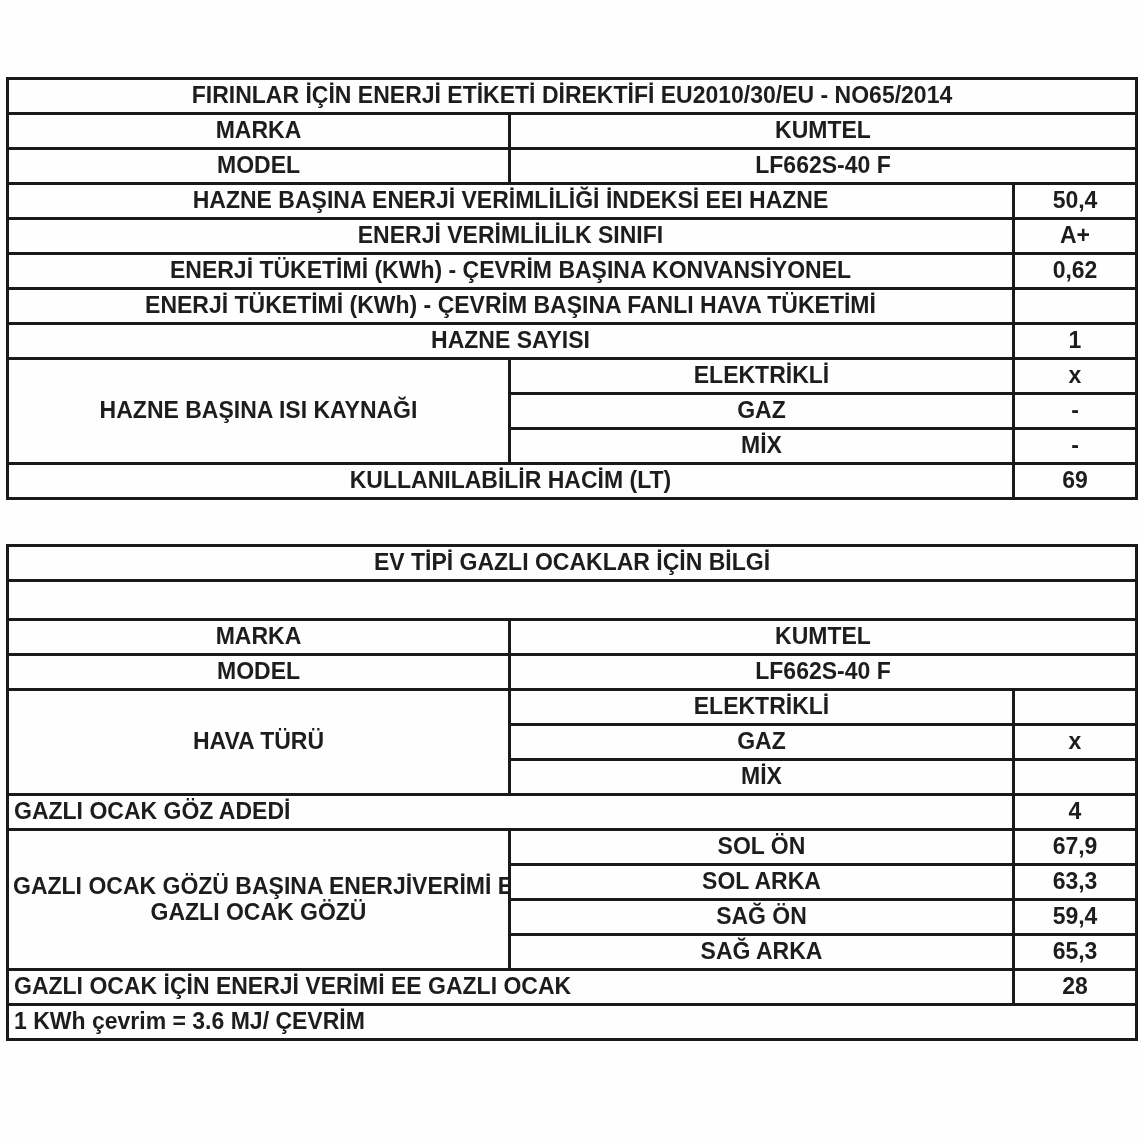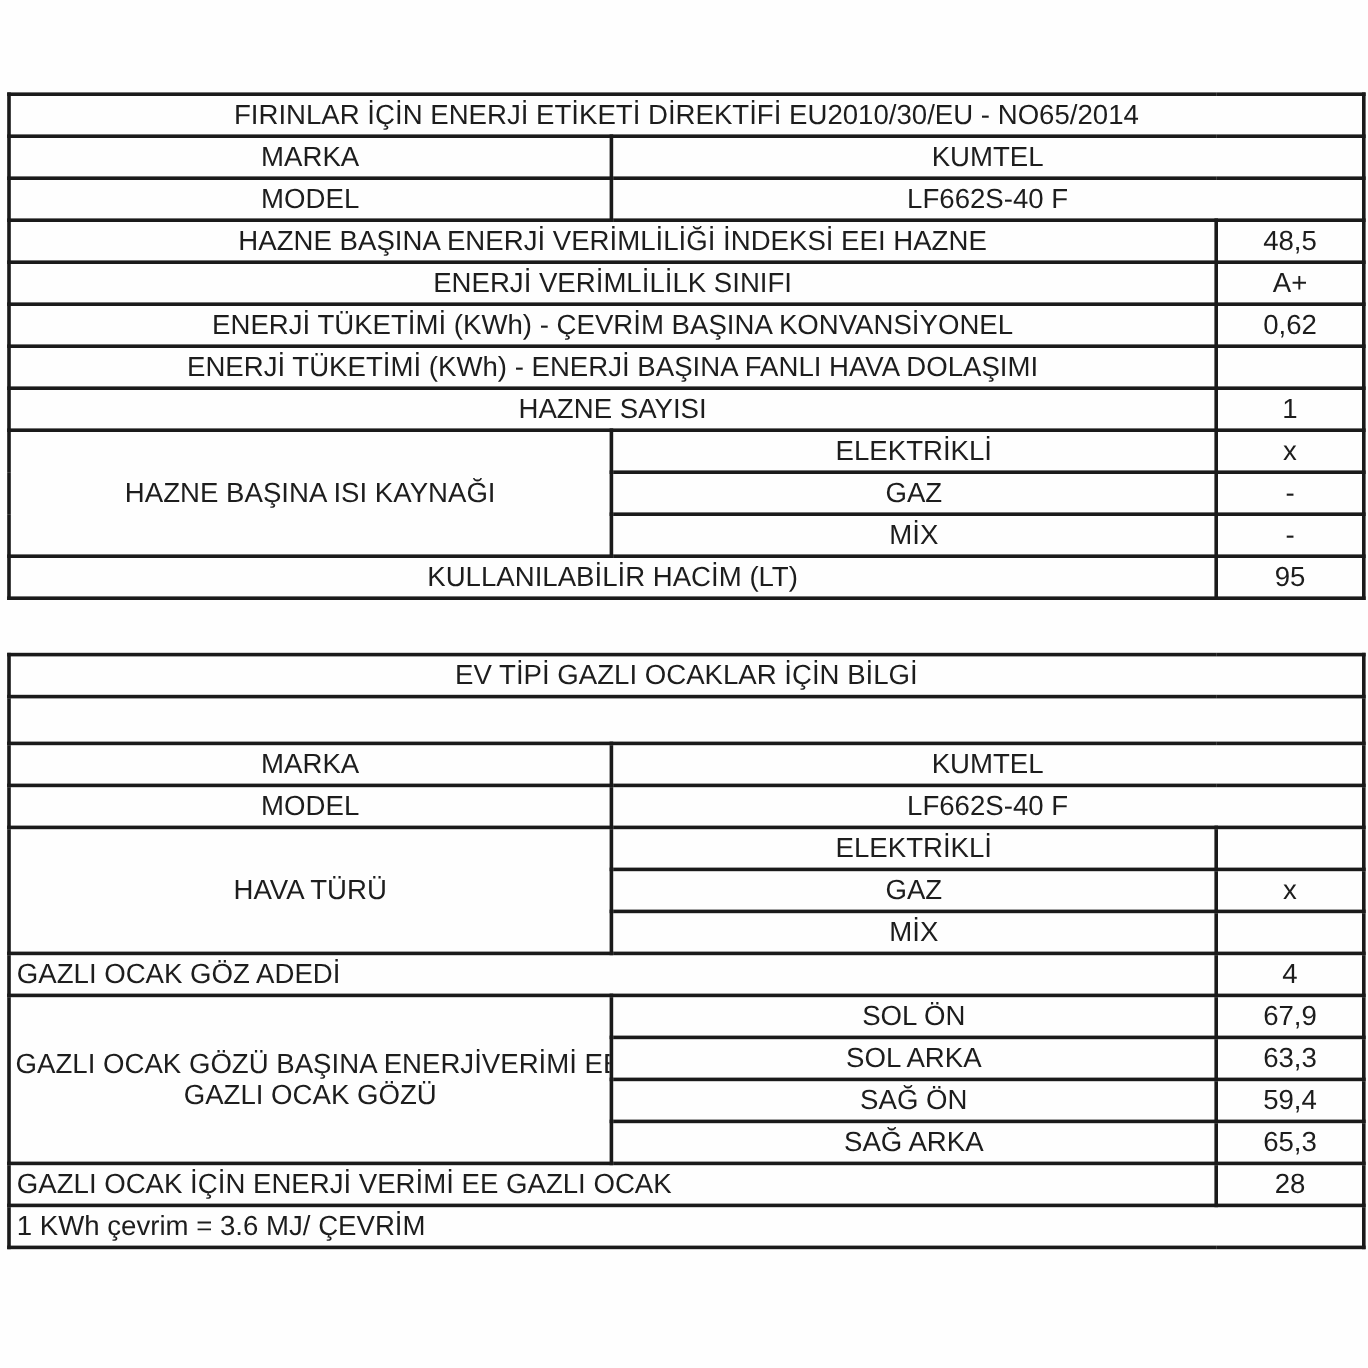--- a/index.html
+++ b/index.html
@@ -15,20 +15,21 @@
     font-family: "Liberation Sans", sans-serif;
     color: #1d1d1d;
     overflow: hidden;
   }
   table.spec {
     position: absolute;
     left: 6px;
     width: 1129px;
     border-collapse: collapse;
     table-layout: fixed;
+    font-weight: bold;
   }
   #oven-table { top: 77px; }
   #hob-table  { top: 544px; }
   td {
     border: 3px solid #1a1a1a;
     height: 32px;
     padding: 0 4px;
     text-align: center;
     vertical-align: middle;
     font-size: 23px;
@@ -63,32 +64,32 @@
     <tr>
       <td>MARKA</td>
       <td colspan="2">KUMTEL</td>
     </tr>
     <tr>
       <td>MODEL</td>
       <td colspan="2">LF662S-40 F</td>
     </tr>
     <tr>
       <td colspan="2">HAZNE BAŞINA ENERJİ VERİMLİLİĞİ İNDEKSİ EEI HAZNE</td>
-      <td>48,5</td>
+      <td>50,4</td>
     </tr>
     <tr>
       <td colspan="2">ENERJİ VERİMLİLİLK SINIFI</td>
       <td>A+</td>
     </tr>
     <tr>
       <td colspan="2">ENERJİ TÜKETİMİ (KWh) - ÇEVRİM BAŞINA KONVANSİYONEL</td>
       <td>0,62</td>
     </tr>
     <tr>
-      <td colspan="2">ENERJİ TÜKETİMİ (KWh) - ENERJİ BAŞINA FANLI HAVA DOLAŞIMI</td>
+      <td colspan="2">ENERJİ TÜKETİMİ (KWh) - ÇEVRİM BAŞINA FANLI HAVA TÜKETİMİ</td>
       <td></td>
     </tr>
     <tr>
       <td colspan="2">HAZNE SAYISI</td>
       <td>1</td>
     </tr>
     <tr>
       <td rowspan="3">HAZNE BAŞINA ISI KAYNAĞI</td>
       <td>ELEKTRİKLİ</td>
       <td>x</td>
@@ -96,21 +97,21 @@
     <tr>
       <td>GAZ</td>
       <td>-</td>
     </tr>
     <tr>
       <td>MİX</td>
       <td>-</td>
     </tr>
     <tr>
       <td colspan="2">KULLANILABİLİR HACİM (LT)</td>
-      <td>95</td>
+      <td>69</td>
     </tr>
   </tbody>
     </table>
 
   <table class="spec" id="hob-table">
     <colgroup>
       <col style="width:502px">
       <col style="width:504px">
       <col style="width:123px">
     </colgroup>

